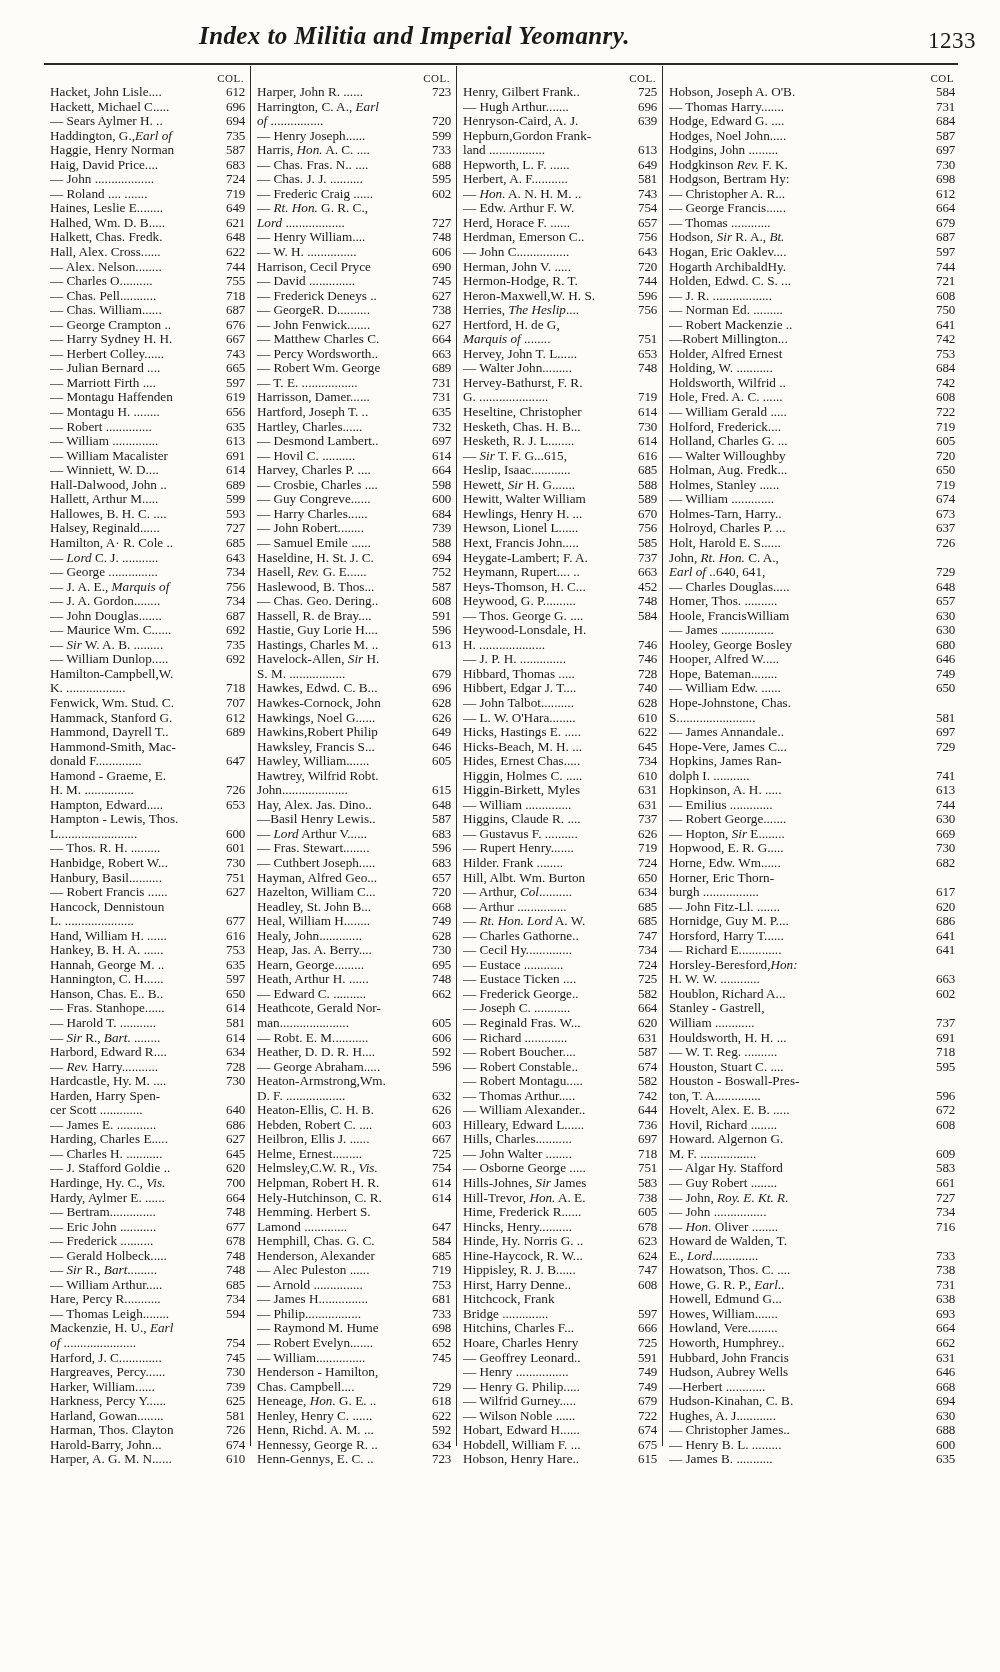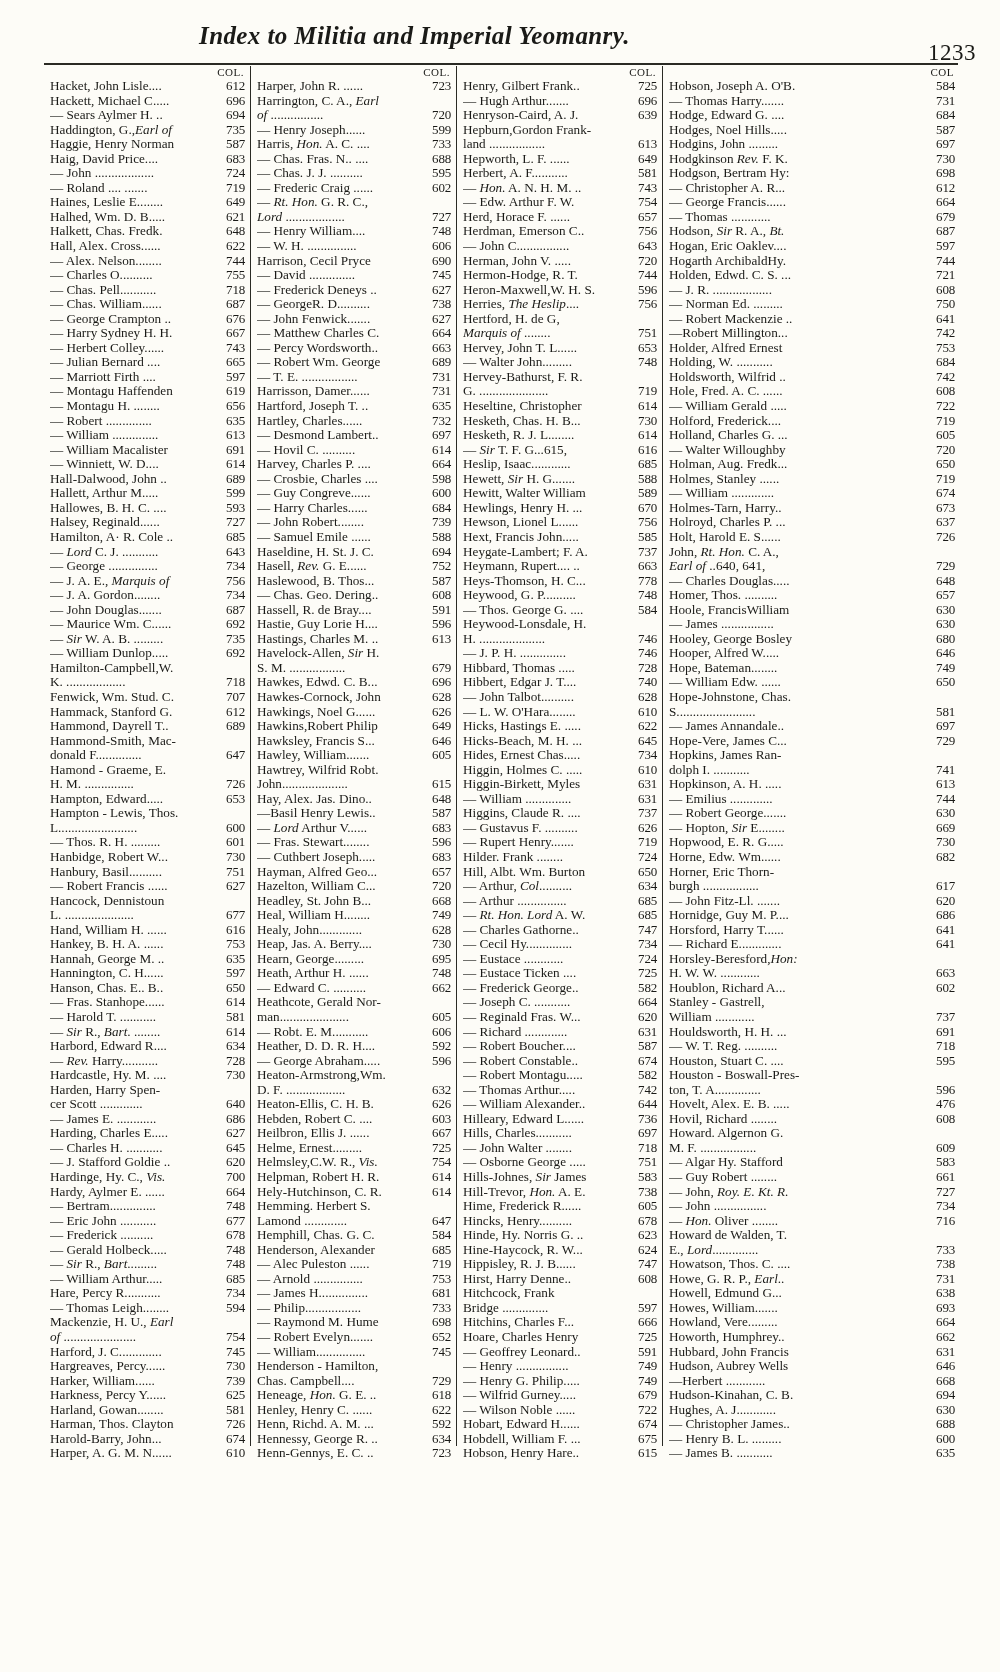--- a/index.html
+++ b/index.html
@@ -36,21 +36,21 @@
     text-align: center;
     font-family: "Liberation Serif", serif;
     font-style: italic;
     font-weight: bold;
     font-size: 25px;
     letter-spacing: 0.4px;
   }
   .page-number {
     position: absolute;
     right: 24px;
-    top: 18px;
+    top: 6px;
     font-size: 23px;
     font-family: "Liberation Serif", serif;
     letter-spacing: 0.5px;
   }
   .rule {
     position: absolute;
     left: 44px;
     top: 63px;
     width: 914px;
     height: 2px;
@@ -61,21 +61,21 @@
     left: 44px;
     top: 66px;
     width: 916px;
     height: 1380px;
     display: flex;
     flex-direction: row;
   }
   .col {
     position: relative;
     box-sizing: border-box;
-    padding: 0 4px 0 6px;
+    padding: 6px 4px 0 6px;
   }
   .col-0 { width: 206px; }
   .col-1 { width: 206px; border-left: 1.5px solid #2a2a24; }
   .col-2 { width: 206px; border-left: 1.5px solid #2a2a24; }
   .col-3 { width: 298px; border-left: 1.5px solid #2a2a24; }
   .colhead {
     text-align: right;
     font-size: 11px;
     font-variant: small-caps;
     letter-spacing: 0.5px;
@@ -342,21 +342,21 @@
         <div class="entry"><span class="txt"><span>Hesketh, R. J. L........</span></span><span class="num">614</span></div>
         <div class="entry"><span class="txt"><span>— </span><span class="it">Sir</span><span> T.  F.  G...615,</span></span><span class="num">616</span></div>
         <div class="entry"><span class="txt"><span>Heslip, Isaac............</span></span><span class="num">685</span></div>
         <div class="entry"><span class="txt"><span>Hewett, </span><span class="it">Sir</span><span> H. G.......</span></span><span class="num">588</span></div>
         <div class="entry"><span class="txt"><span>Hewitt, Walter William</span></span><span class="num">589</span></div>
         <div class="entry"><span class="txt"><span>Hewlings, Henry H. ...</span></span><span class="num">670</span></div>
         <div class="entry"><span class="txt"><span>Hewson, Lionel L......</span></span><span class="num">756</span></div>
         <div class="entry"><span class="txt"><span>Hext, Francis John.....</span></span><span class="num">585</span></div>
         <div class="entry"><span class="txt"><span>Heygate-Lambert; F. A.</span></span><span class="num">737</span></div>
         <div class="entry"><span class="txt"><span>Heymann, Rupert.... ..</span></span><span class="num">663</span></div>
-        <div class="entry"><span class="txt"><span>Heys-Thomson, H. C...</span></span><span class="num">778</span></div>
+        <div class="entry"><span class="txt"><span>Heys-Thomson, H. C...</span></span><span class="num">452</span></div>
         <div class="entry"><span class="txt"><span>Heywood, G. P..........</span></span><span class="num">748</span></div>
         <div class="entry"><span class="txt"><span>— Thos. George G. ....</span></span><span class="num">584</span></div>
         <div class="entry"><span class="txt"><span>Heywood-Lonsdale,  H.</span></span><span class="num"></span></div>
         <div class="entry"><span class="txt"><span>   H. ....................</span></span><span class="num">746</span></div>
         <div class="entry"><span class="txt"><span>— J. P. H. ..............</span></span><span class="num">746</span></div>
         <div class="entry"><span class="txt"><span>Hibbard, Thomas .....</span></span><span class="num">728</span></div>
         <div class="entry"><span class="txt"><span>Hibbert, Edgar J. T....</span></span><span class="num">740</span></div>
         <div class="entry"><span class="txt"><span>— John Talbot..........</span></span><span class="num">628</span></div>
         <div class="entry"><span class="txt"><span>— L. W. O'Hara........</span></span><span class="num">610</span></div>
         <div class="entry"><span class="txt"><span>Hicks, Hastings E. .....</span></span><span class="num">622</span></div>
@@ -409,21 +409,21 @@
         <div class="entry"><span class="txt"><span>— Wilson  Noble  ......</span></span><span class="num">722</span></div>
         <div class="entry"><span class="txt"><span>Hobart, Edward H......</span></span><span class="num">674</span></div>
         <div class="entry"><span class="txt"><span>Hobdell, William F. ...</span></span><span class="num">675</span></div>
         <div class="entry"><span class="txt"><span>Hobson, Henry Hare..</span></span><span class="num">615</span></div>
       </div>
       <div class="col col-3">
         <div class="colhead">COL</div>
         <div class="entry wide"><span class="txt"><span>Hobson, Joseph A. O'B.</span></span><span class="num">584</span></div>
         <div class="entry wide"><span class="txt"><span>— Thomas Harry.......</span></span><span class="num">731</span></div>
         <div class="entry wide"><span class="txt"><span>Hodge, Edward G.  ....</span></span><span class="num">684</span></div>
-        <div class="entry wide"><span class="txt"><span>Hodges, Noel Hills.....</span></span><span class="num">587</span></div>
+        <div class="entry wide"><span class="txt"><span>Hodges, Noel John.....</span></span><span class="num">587</span></div>
         <div class="entry wide"><span class="txt"><span>Hodgins, John .........</span></span><span class="num">697</span></div>
         <div class="entry wide"><span class="txt"><span>Hodgkinson </span><span class="it">Rev.</span><span> F. K.</span></span><span class="num">730</span></div>
         <div class="entry wide"><span class="txt"><span>Hodgson, Bertram Hy:</span></span><span class="num">698</span></div>
         <div class="entry wide"><span class="txt"><span>— Christopher  A.  R...</span></span><span class="num">612</span></div>
         <div class="entry wide"><span class="txt"><span>— George Francis......</span></span><span class="num">664</span></div>
         <div class="entry wide"><span class="txt"><span>— Thomas   ............</span></span><span class="num">679</span></div>
         <div class="entry wide"><span class="txt"><span>Hodson, </span><span class="it">Sir</span><span> R. A., </span><span class="it">Bt.</span></span><span class="num">687</span></div>
         <div class="entry wide"><span class="txt"><span>Hogan, Eric Oaklev....</span></span><span class="num">597</span></div>
         <div class="entry wide"><span class="txt"><span>Hogarth  ArchibaldHy.</span></span><span class="num">744</span></div>
         <div class="entry wide"><span class="txt"><span>Holden, Edwd. C. S. ...</span></span><span class="num">721</span></div>
@@ -476,21 +476,21 @@
         <div class="entry wide"><span class="txt"><span>Horsley-Beresford,</span><span class="it">Hon:</span></span><span class="num"></span></div>
         <div class="entry wide"><span class="txt"><span>   H. W. W. ............</span></span><span class="num">663</span></div>
         <div class="entry wide"><span class="txt"><span>Houblon, Richard A...</span></span><span class="num">602</span></div>
         <div class="entry wide"><span class="txt"><span>Stanley  -  Gastrell,</span></span><span class="num"></span></div>
         <div class="entry wide"><span class="txt"><span>   William   ............</span></span><span class="num">737</span></div>
         <div class="entry wide"><span class="txt"><span>Houldsworth, H. H. ...</span></span><span class="num">691</span></div>
         <div class="entry wide"><span class="txt"><span>— W. T. Reg. ..........</span></span><span class="num">718</span></div>
         <div class="entry wide"><span class="txt"><span>Houston, Stuart C. ....</span></span><span class="num">595</span></div>
         <div class="entry wide"><span class="txt"><span>Houston - Boswall-Pres-</span></span><span class="num"></span></div>
         <div class="entry wide"><span class="txt"><span>   ton, T. A..............</span></span><span class="num">596</span></div>
-        <div class="entry wide"><span class="txt"><span>Hovelt, Alex. E. B. .....</span></span><span class="num">476</span></div>
+        <div class="entry wide"><span class="txt"><span>Hovelt, Alex. E. B. .....</span></span><span class="num">672</span></div>
         <div class="entry wide"><span class="txt"><span>Hovil,  Richard  ........</span></span><span class="num">608</span></div>
         <div class="entry wide"><span class="txt"><span>Howard.  Algernon  G.</span></span><span class="num"></span></div>
         <div class="entry wide"><span class="txt"><span>   M. F. .................</span></span><span class="num">609</span></div>
         <div class="entry wide"><span class="txt"><span>— Algar  Hy.  Stafford</span></span><span class="num">583</span></div>
         <div class="entry wide"><span class="txt"><span>— Guy  Robert  ........</span></span><span class="num">661</span></div>
         <div class="entry wide"><span class="txt"><span>— John, </span><span class="it">Roy. E. Kt. R.</span></span><span class="num">727</span></div>
         <div class="entry wide"><span class="txt"><span>— John  ................</span></span><span class="num">734</span></div>
         <div class="entry wide"><span class="txt"><span>— </span><span class="it">Hon.</span><span> Oliver  ........</span></span><span class="num">716</span></div>
         <div class="entry wide"><span class="txt"><span>Howard de Walden, T.</span></span><span class="num"></span></div>
         <div class="entry wide"><span class="txt"><span>   E., </span><span class="it">Lord</span><span>..............</span></span><span class="num">733</span></div>

